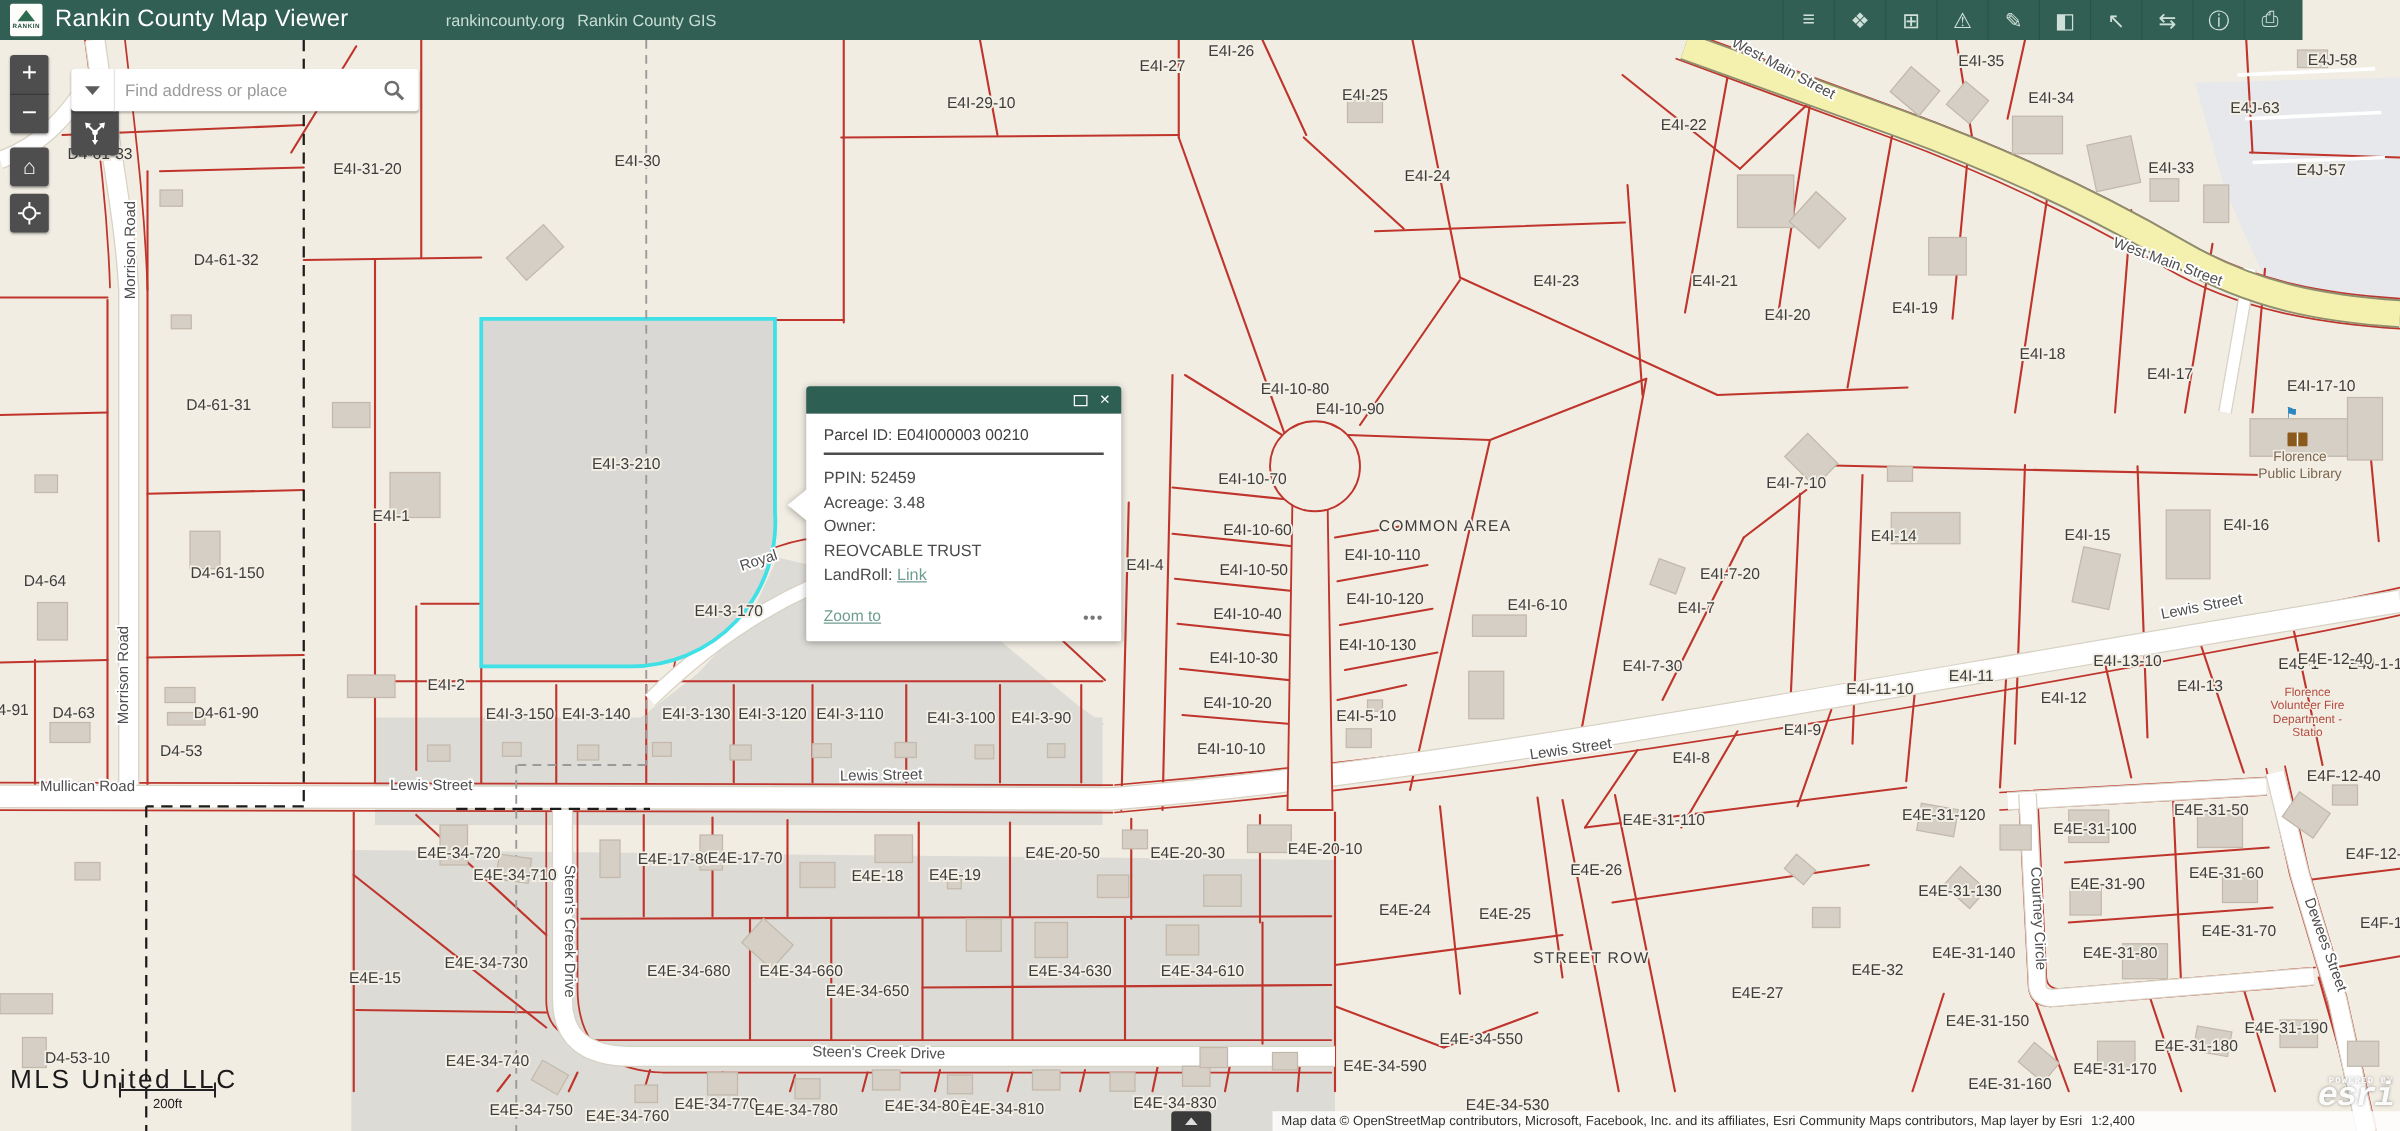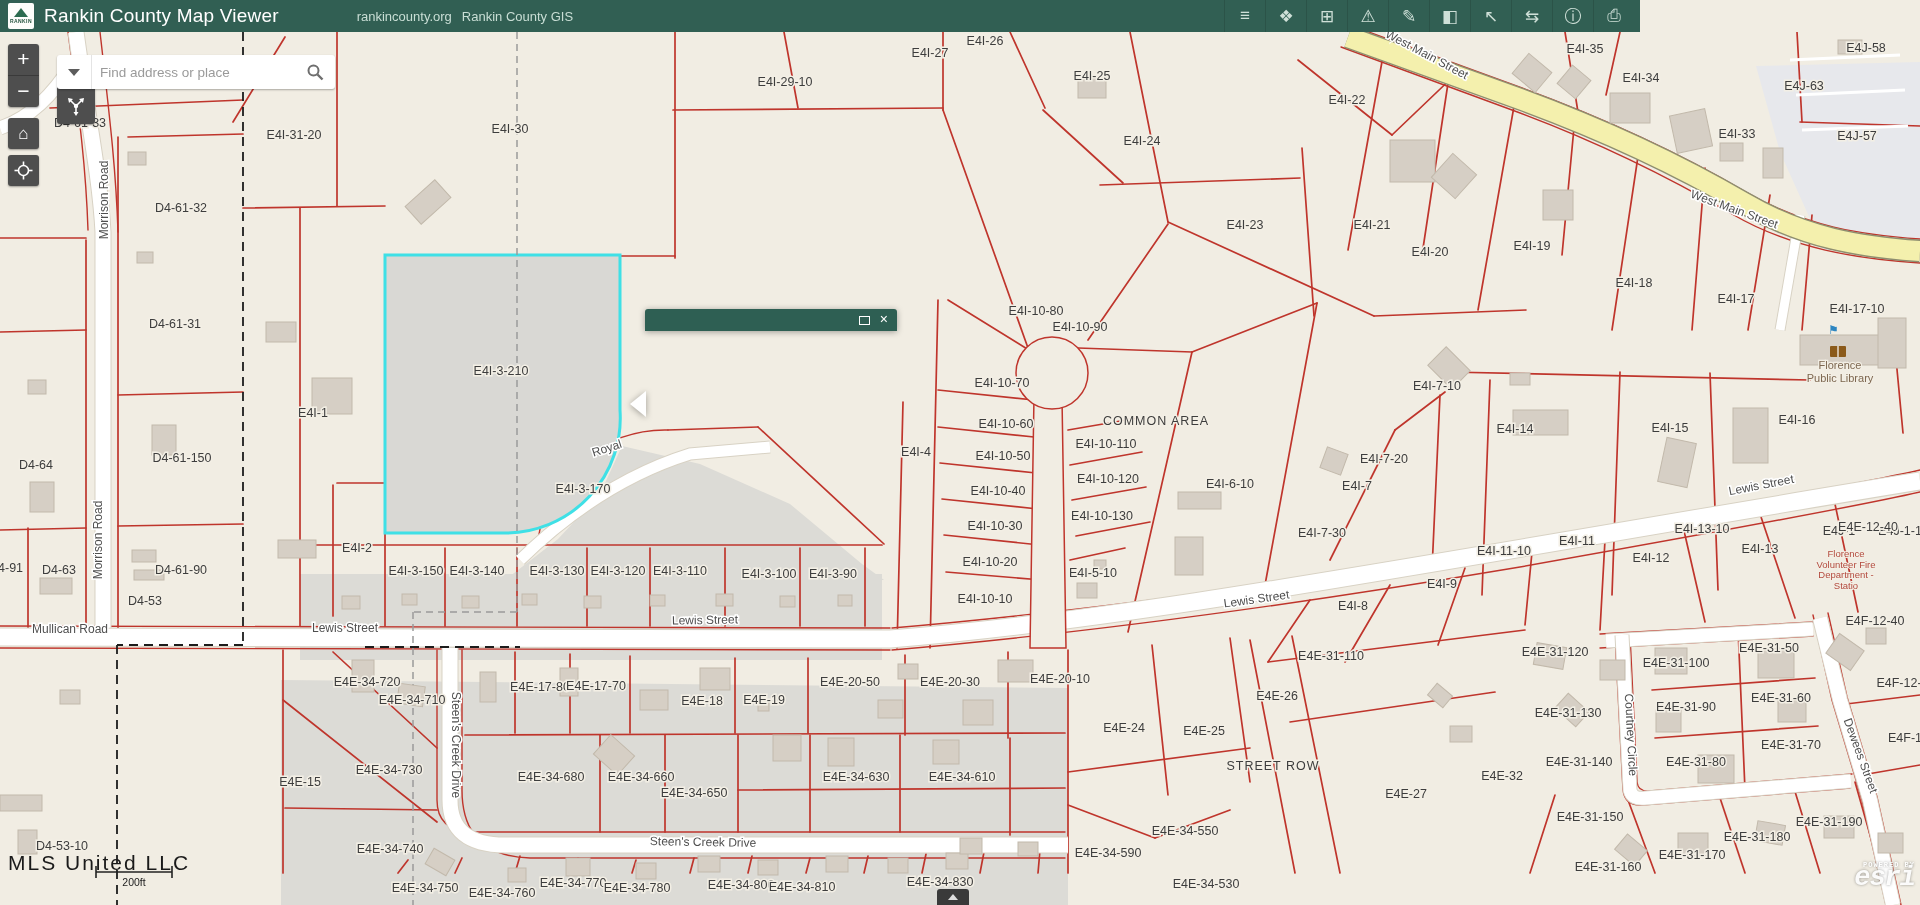--- a/index.html
+++ b/index.html
@@ -1,19 +1,19 @@
 <!DOCTYPE html>
 <html><head>
 <meta charset="utf-8">
 <style>
   html,body{margin:0;padding:0;background:#f1ede3;font-family:"Liberation Sans",sans-serif;}
   #app{position:relative;width:1920px;height:905px;overflow:hidden;background:#f1ede3;}
 
   
-  #header{position:absolute;left:0;top:0;width:1640px;height:32px;background:#315f53;display:flex;align-items:center;z-index:40;}
+  #header{position:absolute;left:0;top:0;width:1842px;height:32px;background:#315f53;display:flex;align-items:center;z-index:40;}
   #logo{width:26px;height:26px;background:#fdfdfb;border-radius:2px;margin:0 10px 0 8px;display:flex;flex-direction:column;align-items:center;justify-content:center;overflow:hidden;}
   #logo .tree{width:0;height:0;border-left:7px solid transparent;border-right:7px solid transparent;border-bottom:9px solid #2c6b4f;margin-bottom:1px;}
   #logo .word{font-size:5px;color:#23523d;font-weight:bold;letter-spacing:.4px;}
   #app-title{color:#ffffff;font-size:19px;letter-spacing:.2px;white-space:nowrap;}
   #header-links{display:flex;gap:10px;margin-left:78px;}
   #header-links .hlink{color:#c9ded5;font-size:13px;text-decoration:none;white-space:nowrap;}
   #header-tools{position:absolute;right:6px;top:0;height:32px;display:flex;align-items:stretch;}
   .tool-cell{width:40px;display:flex;align-items:center;justify-content:center;color:#cfe0d8;font-size:17px;border-left:1px solid rgba(0,0,0,0.12);cursor:pointer;}
 
   
@@ -595,29 +595,50 @@
       </svg>
     </div>
   </div>
 
   <div id="popup">
     <div id="popup-arrow"></div>
     <div id="popup-titlebar">
       <span id="popup-max"></span>
       <span id="popup-close">×</span>
     </div>
+    <div id="popup-body">
+      <div id="popup-parcel">Parcel ID: E04I000003 00210</div>
+      <div id="popup-lines">
+        <div>PPIN: 52459</div>
+        <div>Acreage: 3.48</div>
+        <div>Owner:</div>
+        <div>REOVCABLE TRUST</div>
+        <div>
+          <span>LandRoll:</span>
+          <a class="tlink" href="#">Link</a>
+        </div>
+      </div>
+      <div id="popup-footer">
+        <a class="tlink" id="popup-zoomto" href="#">Zoom to</a>
+        <span id="popup-more">•••</span>
+      </div>
+    </div>
   </div>
 
   <div id="loading">
     <span class="spin">
         <i></i>
       </span>
     <span class="lbl">loading...</span>
   </div>
   <div id="attr-toggle">
       <i></i>
     </div>
+  <div id="attrbar">
+    <span>Map data © OpenStreetMap contributors, Microsoft, Facebook, Inc. and its affiliates, Esri Community Maps contributors, Map layer by Esri</span>
+    <span>1:2,400</span>
+  </div>
   <div id="esri">
     <div class="pb">POWERED BY</div>
     <div class="es">esri</div>
   </div>
 
 </div>
 
 </body></html>

